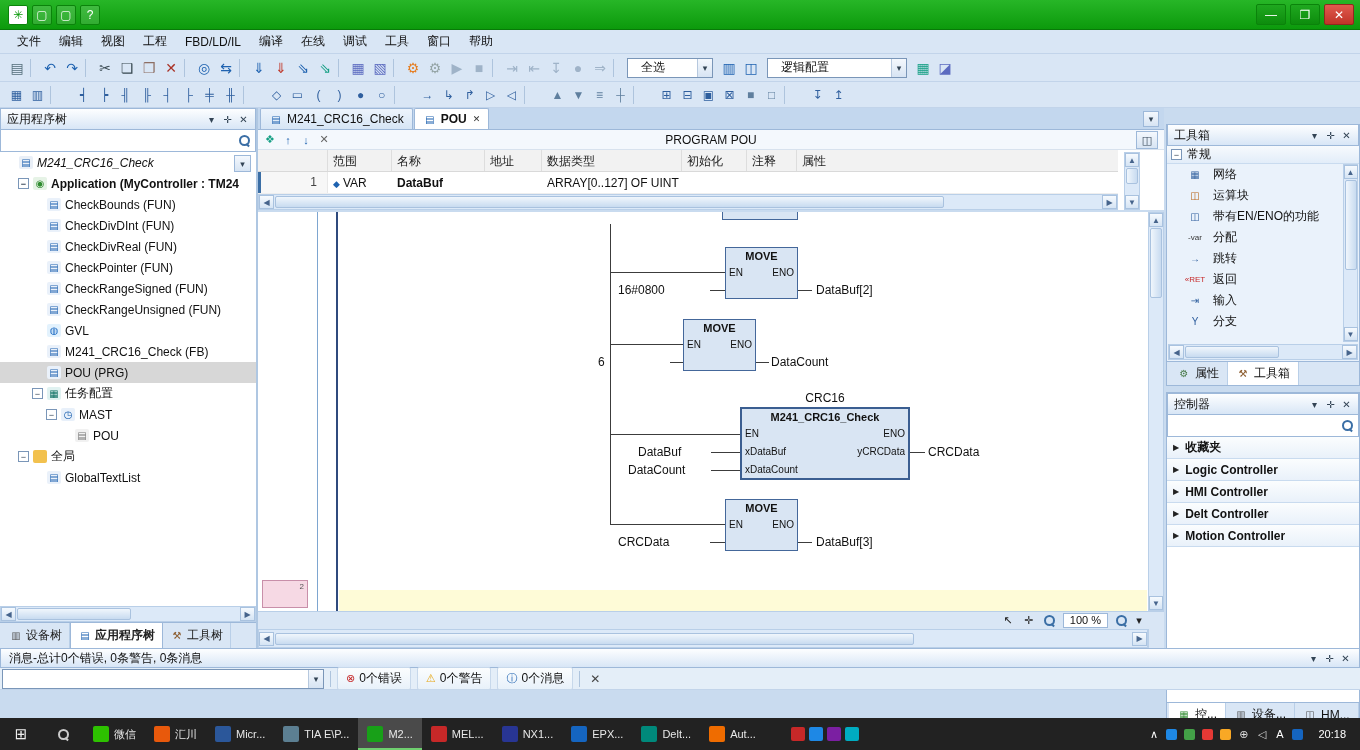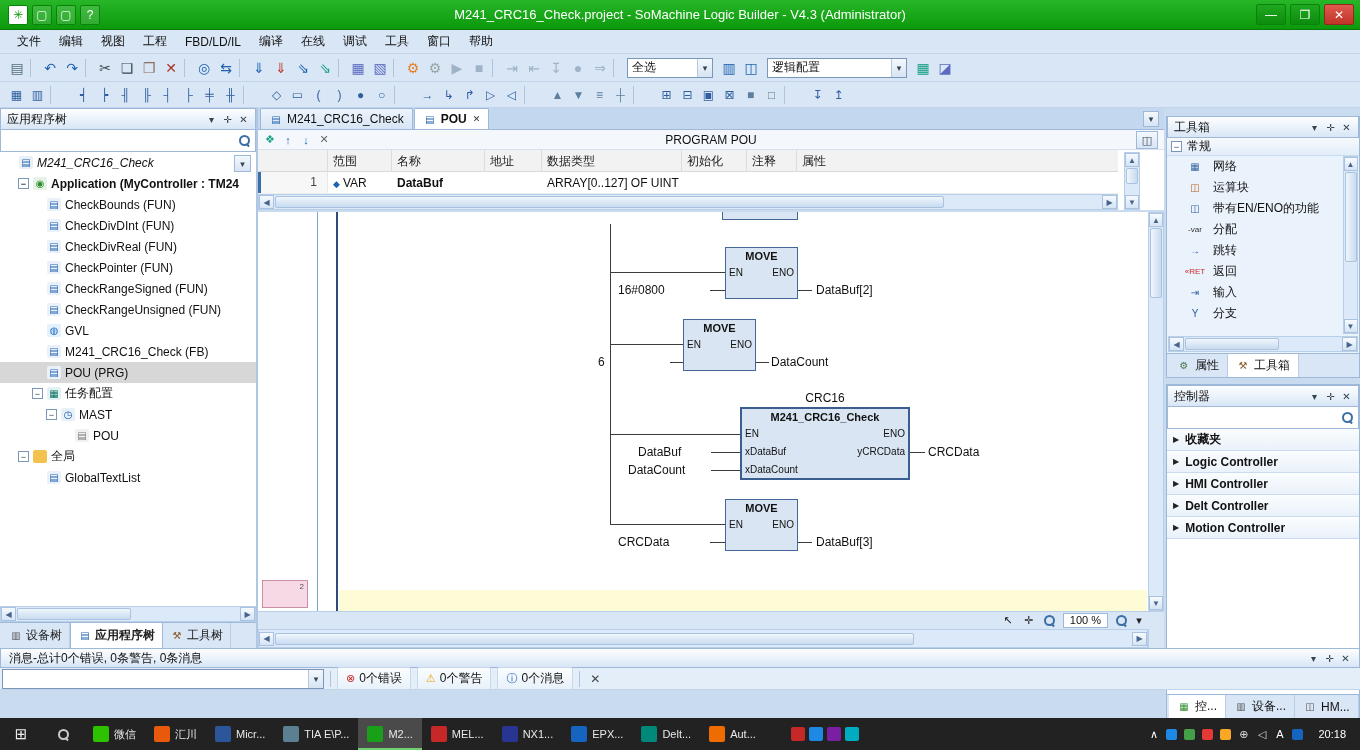--- a/index.html
+++ b/index.html
@@ -17,21 +17,21 @@
 
 #menubar{position:absolute;top:30px;height:24px;width:100%;background:#D9E6F5;display:flex;align-items:center;padding-left:8px;border-bottom:1px solid #C2D4EA}
 .menu-item{padding:3px 9px;white-space:nowrap}
 .toolbar{position:absolute;width:100%;background:#D9E6F5;display:flex;align-items:center;padding-left:6px;border-bottom:1px solid #C2D4EA}
 #toolbar1{top:54px;height:28px}
 #toolbar2{top:82px;height:26px}
 .tbi{width:22px;height:22px;display:flex;align-items:center;justify-content:center;font-size:14px;border-radius:2px;flex:none}
 #toolbar2 .tbi{width:21px;font-size:12px}
 .tbi.sep{width:7px;height:18px;border-left:1px solid #AEC4DD;margin:0 2px;border-radius:0}
 .combo{height:20px;background:#fff;border:1px solid #7A96B8;display:flex;align-items:center;font-size:12px;margin:0 5px;flex:none}
-.combo .cval{padding:0 4px;flex:1;white-space:nowrap}
+.combo .cval{padding:0 13px;flex:1;white-space:nowrap}
 .combo .cbtn{width:15px;height:100%;border-left:1px solid #B6C8DE;background:linear-gradient(#F4F8FD,#D7E4F3);display:flex;align-items:center;justify-content:center;font-size:9px;color:#345}
 
 #main{position:absolute;top:108px;left:0;width:1360px;height:540px;background:#C9DBEF}
 .panel-header{height:22px;background:linear-gradient(#FDFEFF,#D8E6F6);border:1px solid #9DB8D9;display:flex;align-items:center;padding:0 4px}
 .ph-title{flex:1;padding-left:2px;white-space:nowrap}
 .ph-btn{width:15px;height:15px;display:flex;align-items:center;justify-content:center;font-size:10px;color:#345;margin-left:1px}
 .mag{width:13px;height:13px;position:relative;display:inline-block;flex:none}
 .mag::before{content:"";position:absolute;left:1px;top:1px;width:7px;height:7px;border:2px solid #3A6EA5;border-radius:50%}
 .mag::after{content:"";position:absolute;left:9px;top:9px;width:4px;height:2px;background:#3A6EA5;transform:rotate(45deg);transform-origin:0 0}
 .mag.white::before{border-color:#CCC}
@@ -99,21 +99,21 @@
 .olabel{position:absolute;white-space:nowrap;font-size:12px}
 .olabel.r{}
 .bcaption{position:absolute;text-align:center;font-size:12px}
 #canvas-vscroll{right:0;top:0;bottom:0}
 .status{position:absolute;left:0;right:0;bottom:19px;height:18px;background:#D9E6F5;border-top:1px solid #B9CFE8;display:flex;align-items:center;justify-content:flex-end;gap:5px;padding-right:20px}
 .sticon{width:16px;height:15px;display:flex;align-items:center;justify-content:center;font-size:11px;color:#222}
 .zoombox{background:#fff;border:1px solid #9DB8D9;padding:0 6px;height:15px;line-height:13px;font-size:11px}
 #ed-hscroll{bottom:0;left:0;right:16px;height:19px}
 #ed-corner{position:absolute;right:0;bottom:0;width:16px;height:19px;background:#D9E6F5;border-left:1px solid #B9CFE8}
 
-#rightpanel{position:absolute;left:1166px;top:8px;width:194px;height:603px}
+#rightpanel{position:absolute;left:1166px;top:16px;width:194px;height:603px}
 #toolbox{position:absolute;top:0;left:0;right:0;height:262px;background:#EAF2FB;border:1px solid #9DB8D9;border-top:none}
 .tbx-group{height:18px;background:linear-gradient(#F7FAFD,#E2EDF9);display:flex;align-items:center;gap:5px;padding-left:4px;border-bottom:1px solid #C9DBEF}
 .tbx-item{height:21px;display:flex;align-items:center;gap:6px;padding-left:16px;white-space:nowrap}
 .tbx-item .ticon{width:24px}
 #tbx-vscroll{right:1px;top:40px;height:178px;width:15px}
 #tbx-hscroll{left:1px;right:1px;bottom:25px}
 .rtabs{position:absolute;bottom:0;left:0;right:0;height:24px;display:flex;background:#D9E6F5;border-top:1px solid #9DB8D9;padding-left:2px}
 .rtab{display:flex;align-items:center;gap:4px;padding:0 8px;border-right:1px solid #B9CFE8;white-space:nowrap}
 .rtab.active{background:#fff}
 #controller{position:absolute;top:268px;left:0;right:0;bottom:0;background:#fff;border:1px solid #9DB8D9}
@@ -148,21 +148,20 @@
 </style>
 </head>
 <body>
 
 <div id="app">
 
   <div id="titlebar">
     <div class="repeat">
       
     <span class="qbtn filled" style="color: rgb(11, 154, 11); background: rgb(255, 255, 255);">✳</span><span class="qbtn" style="color: rgb(234, 247, 234);">▢</span><span class="qbtn" style="color: rgb(234, 247, 234);">▢</span><span class="qbtn" style="color: rgb(255, 255, 255);">?</span></div>
-    <div class="tb-title">M241_CRC16_Check.project - SoMachine Logic Builder - V4.3 (Administrator)</div>
     <div class="winbtns">
       <span class="wbtn">—</span>
       <span class="wbtn">❐</span>
       <span class="wbtn close">✕</span>
     </div>
   </div>
 
   <div id="menubar">
     <div class="repeat">
       

